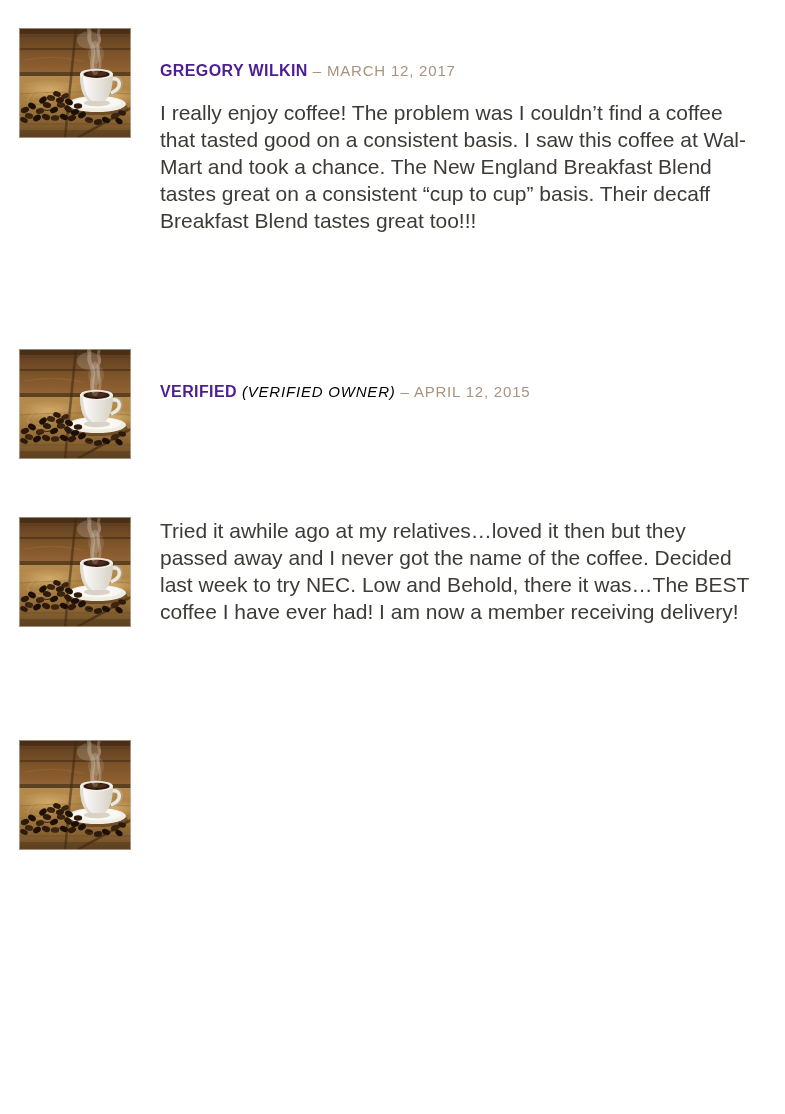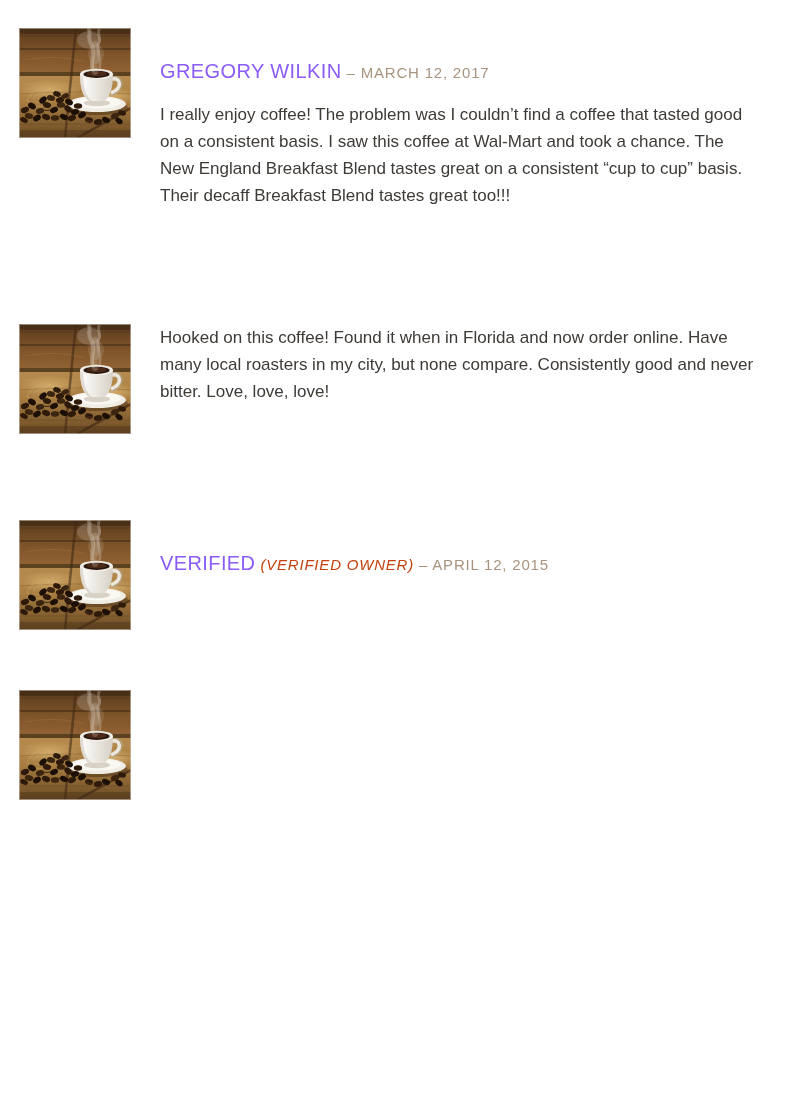--- a/index.html
+++ b/index.html
@@ -37,33 +37,33 @@
   }
   .avatar svg { display: block; }
   .meta {
     padding-top: 33px;
     font-size: 15px;
     line-height: 20px;
     letter-spacing: 0.8px;
     color: #a8937f;
   }
   .author {
-    font-size: 20px;
-    font-weight: 400;
+    font-size: 16px;
+    font-weight: 700;
     letter-spacing: 0.4px;
-    color: #8b5cf6;
+    color: #4c1d95;
   }
   .verified {
     font-style: italic;
-    color: #c2410c;
+    color: #000000;
   }
   .sep, .date { color: #a8937f; }
   .review-text {
     margin: 18px 0 0 0;
-    font-size: 17px;
+    font-size: 21px;
     line-height: 27px;
     color: #3e3a36;
   }
   .svg-defs { position: absolute; width: 0; height: 0; overflow: hidden; }
 </style>
 </head>
 <body>
 
 <svg class="svg-defs" aria-hidden="true">
   <defs>
@@ -180,21 +180,20 @@
     </div>
     <p class="review-text">I really enjoy coffee! The problem was I couldn’t find a coffee that tasted good on a consistent basis. I saw this coffee at Wal-Mart and took a chance. The New England Breakfast Blend tastes great on a consistent “cup to cup” basis. Their decaff Breakfast Blend tastes great too!!!</p>
   </article>
 
   <article class="review">
     <span class="avatar">
       <svg width="112" height="110">
           <use href="#coffee-avatar-img"></use>
         </svg>
     </span>
-    <p class="review-text">Hooked on this coffee! Found it when in Florida and now order online. Have many local roasters in my city, but none compare. Consistently good and never bitter. Love, love, love!</p>
   </article>
 
   <article class="review">
     <span class="avatar">
       <svg width="112" height="110">
           <use href="#coffee-avatar-img"></use>
         </svg>
     </span>
     <div class="meta">
       <span class="author">VERIFIED</span>
@@ -203,20 +202,21 @@
       <span class="date">APRIL 12, 2015</span>
     </div>
   </article>
 
   <article class="review">
     <span class="avatar">
       <svg width="112" height="110">
           <use href="#coffee-avatar-img"></use>
         </svg>
     </span>
+    <p class="review-text">Tried it awhile ago at my relatives…loved it then but they passed away and I never got the name of the coffee. Decided last week to try NEC. Low and Behold, there it was…The BEST coffee I have ever had! I am now a member receiving delivery!</p>
   </article>
 
   <article class="review partial">
     <span class="avatar">
       <svg width="112" height="110">
           <use href="#coffee-avatar-img"></use>
         </svg>
     </span>
   </article>
 

